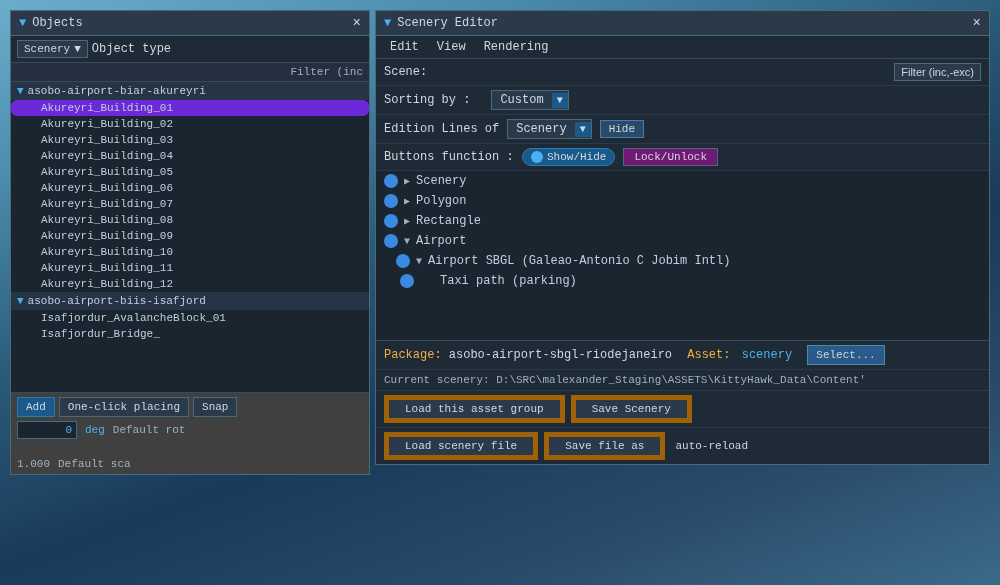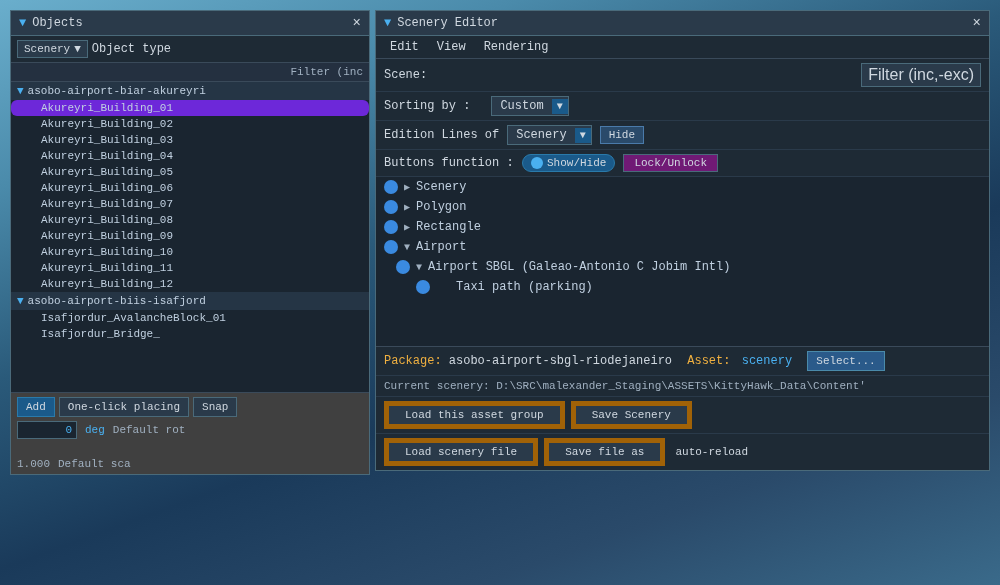--- a/index.html
+++ b/index.html
@@ -199,21 +199,21 @@
 
     .scene-label {
       color: #d0d8e0;
       font-size: 12px;
       min-width: 60px;
     }
 
     .filter-right {
       margin-left: auto;
       color: #d0d8e0;
-      font-size: 16px;
+      font-size: 11px;
       background: #2a3a4a;
       border: 1px solid #4a6a7a;
       padding: 2px 6px;
       cursor: pointer;
     }
 
     .sort-row {
       display: flex;
       align-items: center;
       padding: 4px 8px;
@@ -336,21 +336,21 @@
       font-size: 10px;
       color: #a0b0c0;
     }
 
     .triangle-down {
       font-size: 10px;
       color: #a0b0c0;
     }
 
     .indent1 { padding-left: 20px; }
-    .indent2 { padding-left: 40px; }
+    .indent2 { padding-left: 24px; }
 
     
     .package-row {
       padding: 4px 8px;
       font-size: 12px;
       color: #d0d8e0;
       background: #1e2a35;
       border-bottom: 1px solid #2a3a4a;
     }
 

